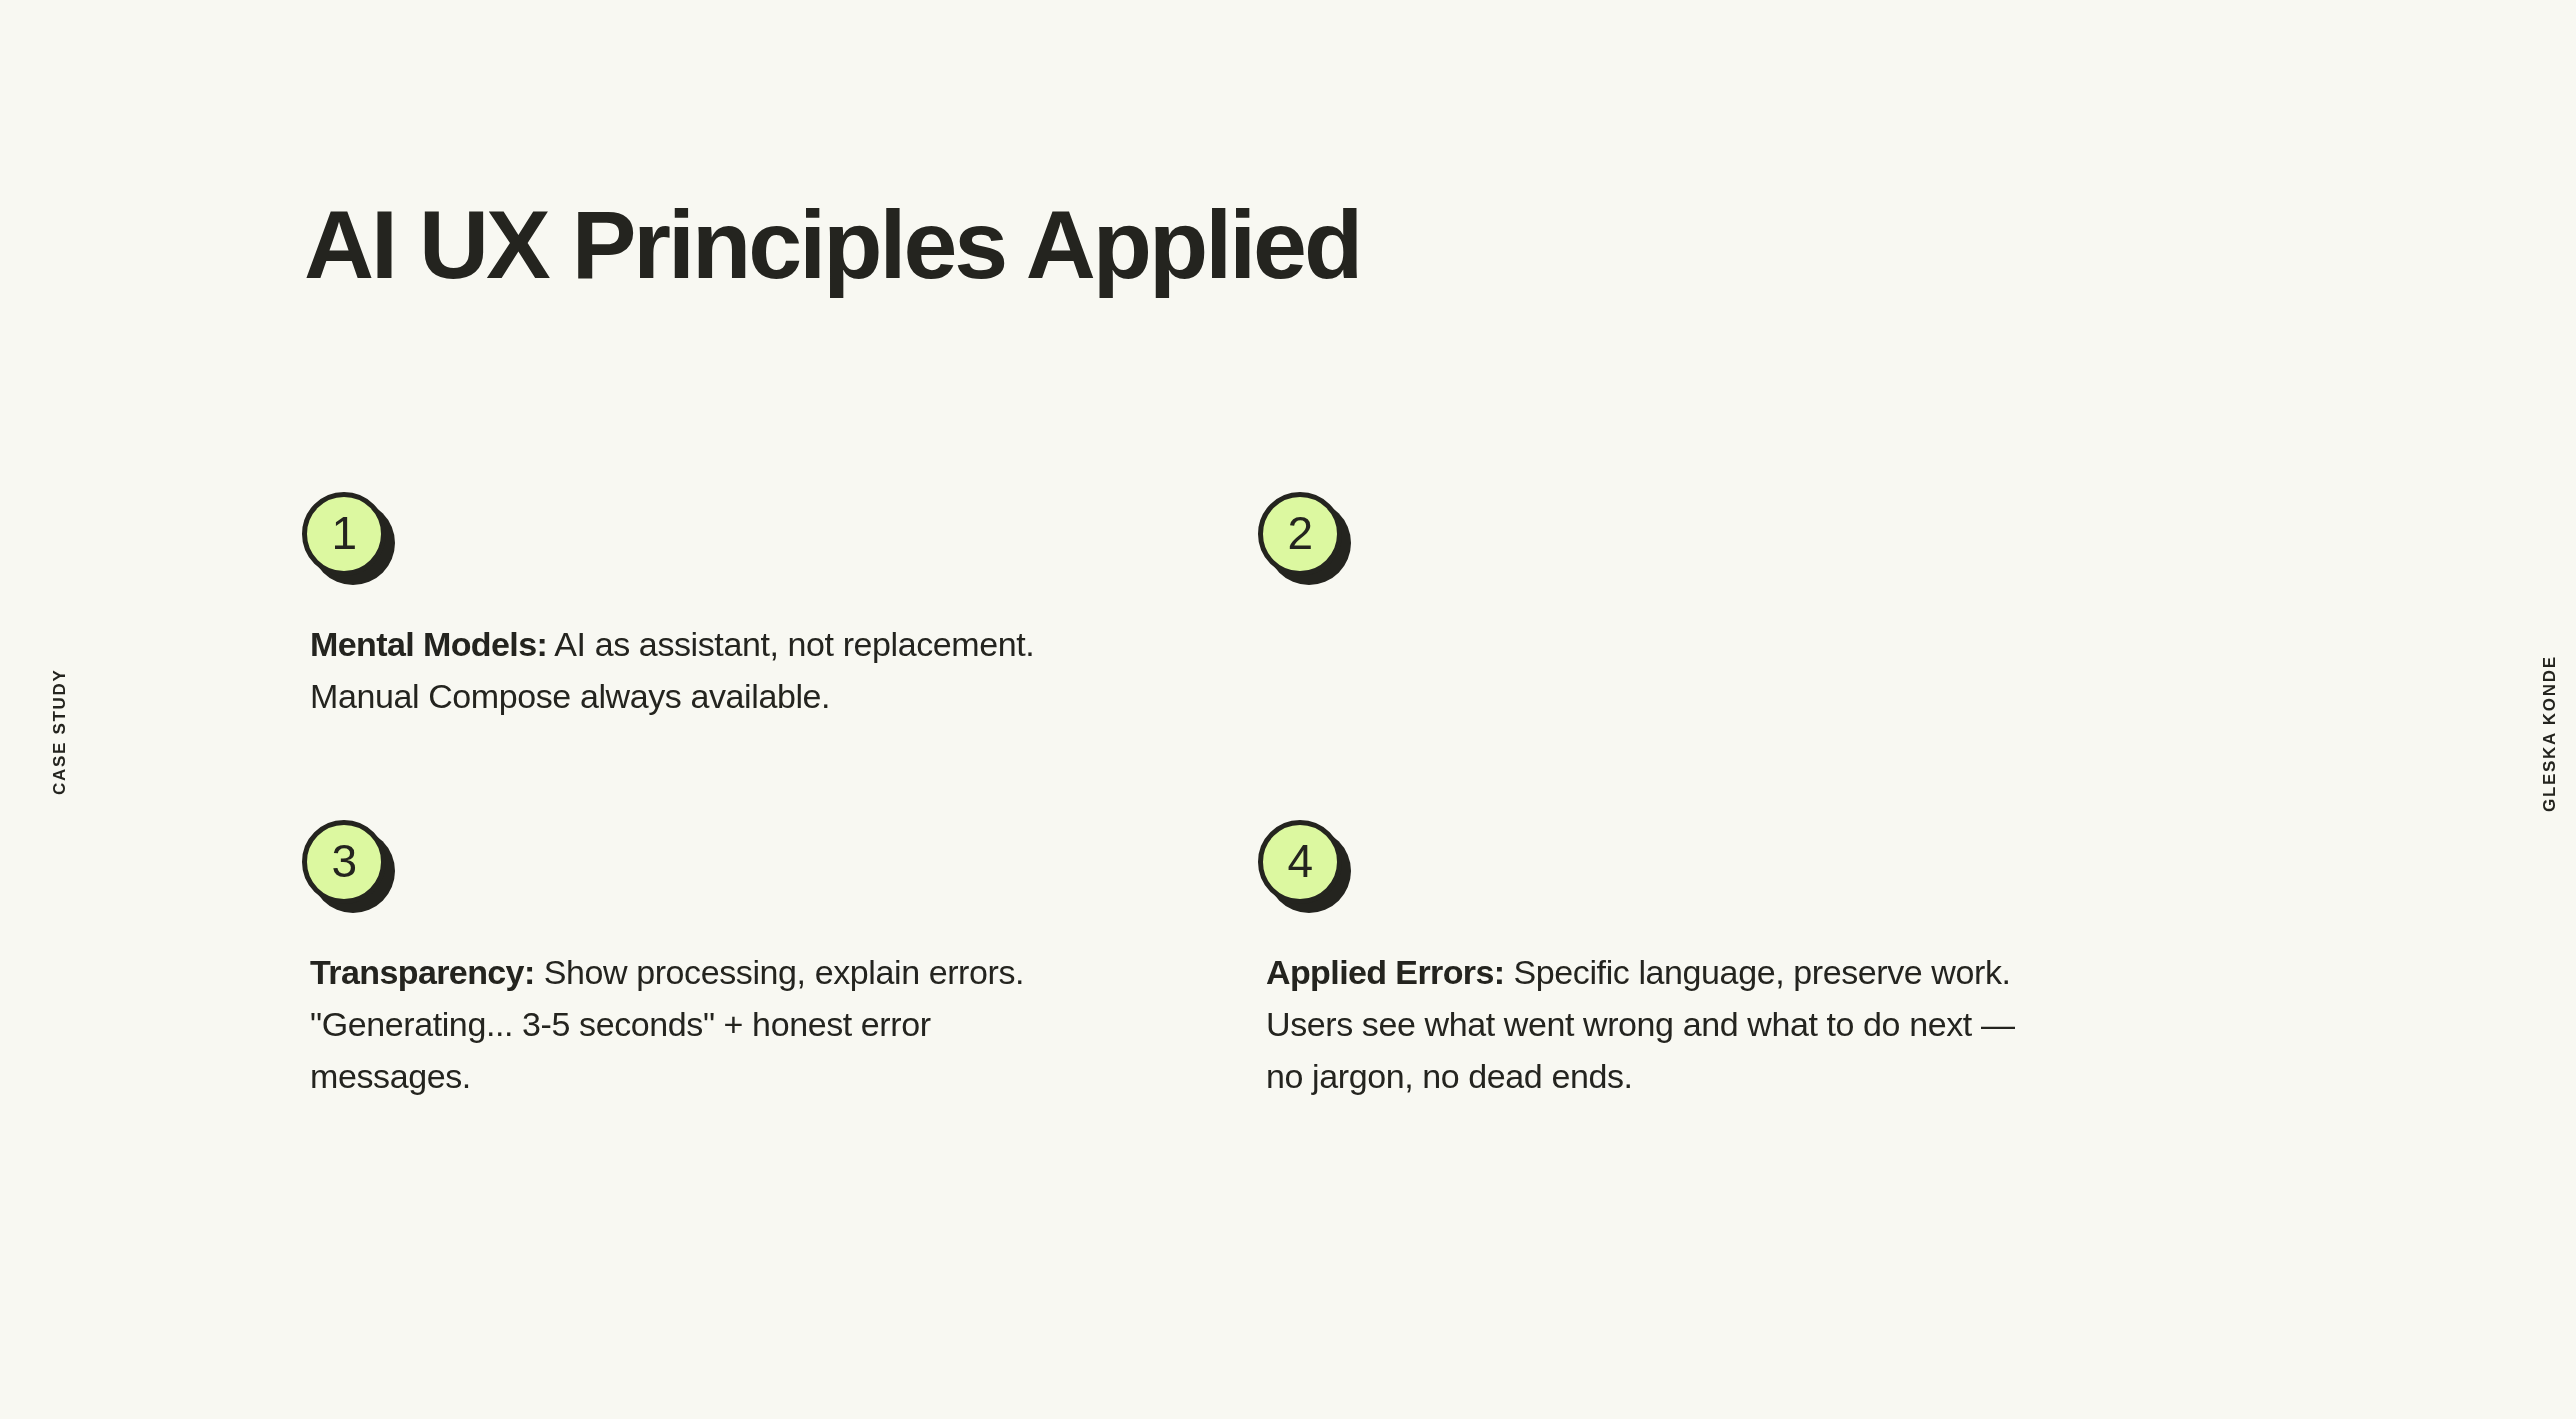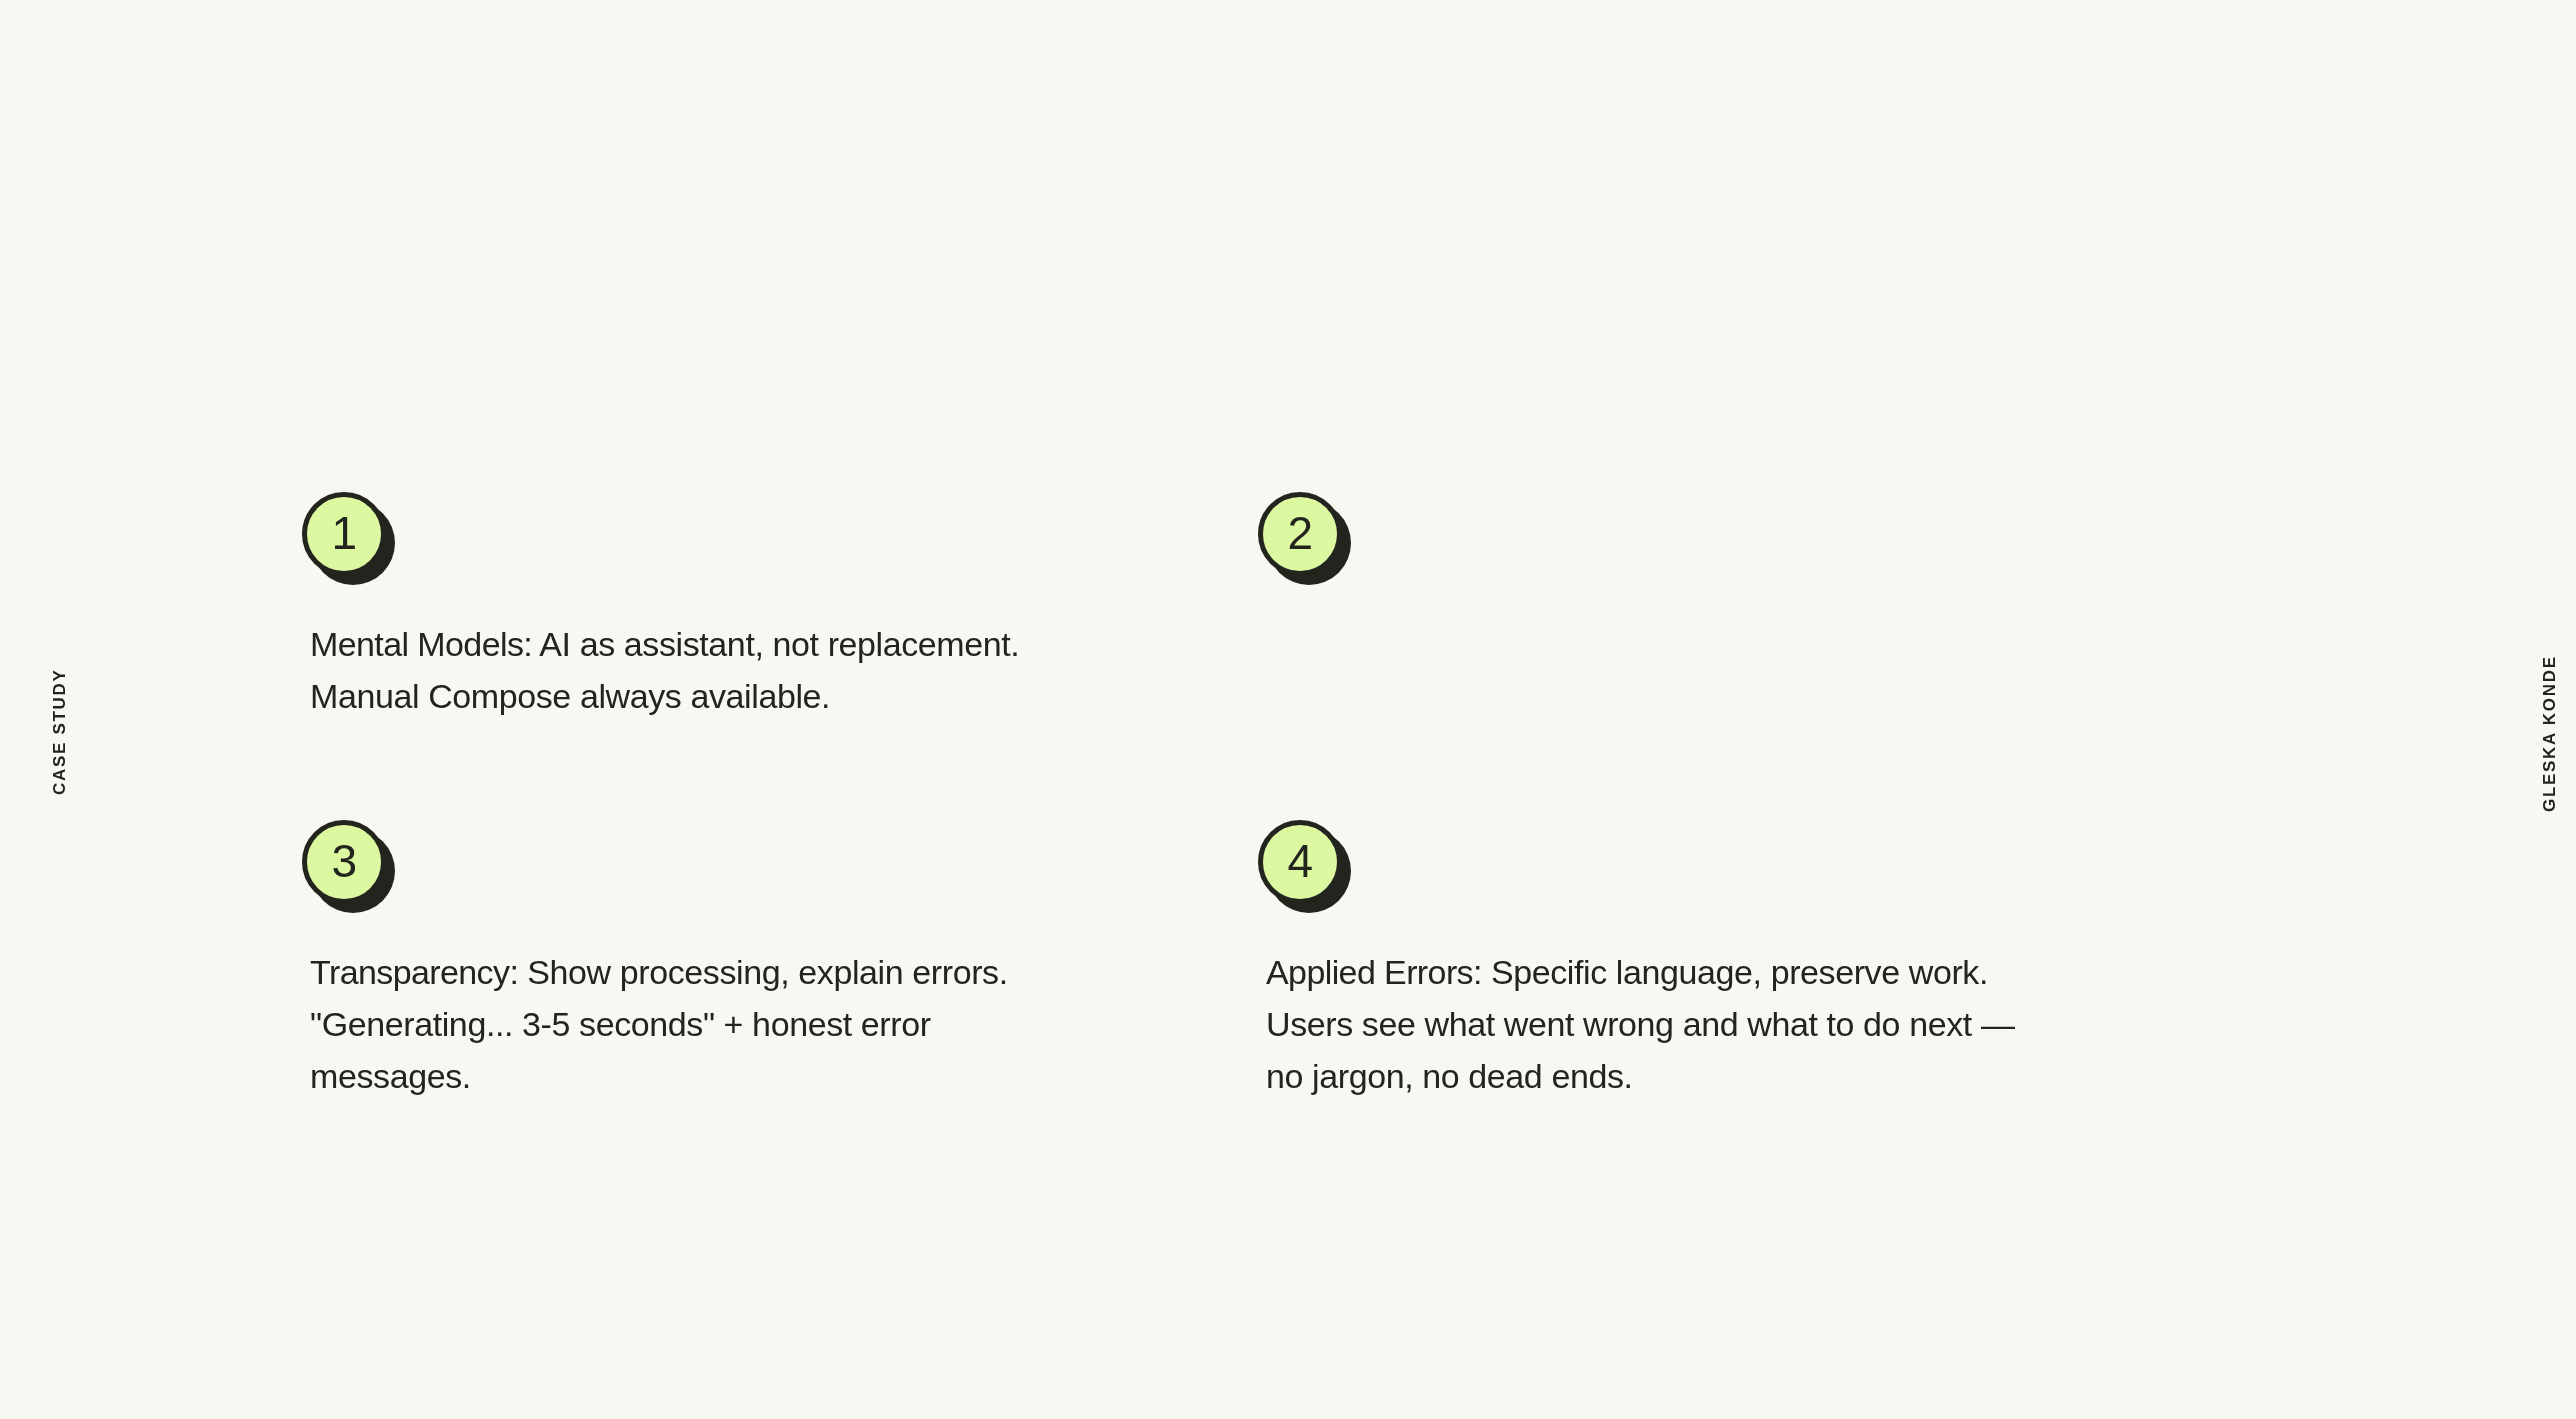--- a/index.html
+++ b/index.html
@@ -127,33 +127,34 @@
     font-family: "Liberation Sans", sans-serif;
     font-size: 34px;
     font-weight: 400;
     color: #24241F;
     line-height: 1.52;
     letter-spacing: -0.4px;
     max-width: 762px;
   }
 
   .principle-lead {
-    font-weight: 400;
+    font-weight: 700;
     letter-spacing: -0.6px;
   }
 </style>
 </head>
 <body>
 
 <div id="slide">
 
   <div class="side-label" id="side-label-left">CASE STUDY</div>
 
   <div class="side-label" id="side-label-right">GLESKA KONDE</div>
 
+  <h1 id="page-title">AI UX Principles Applied</h1>
 
   <div id="principles-grid">
 
     <div class="principle-item">
       <div class="badge">
         <div class="badge-shadow"></div>
         <div class="badge-circle">
           <span class="badge-number">1</span>
         </div>
       </div>

